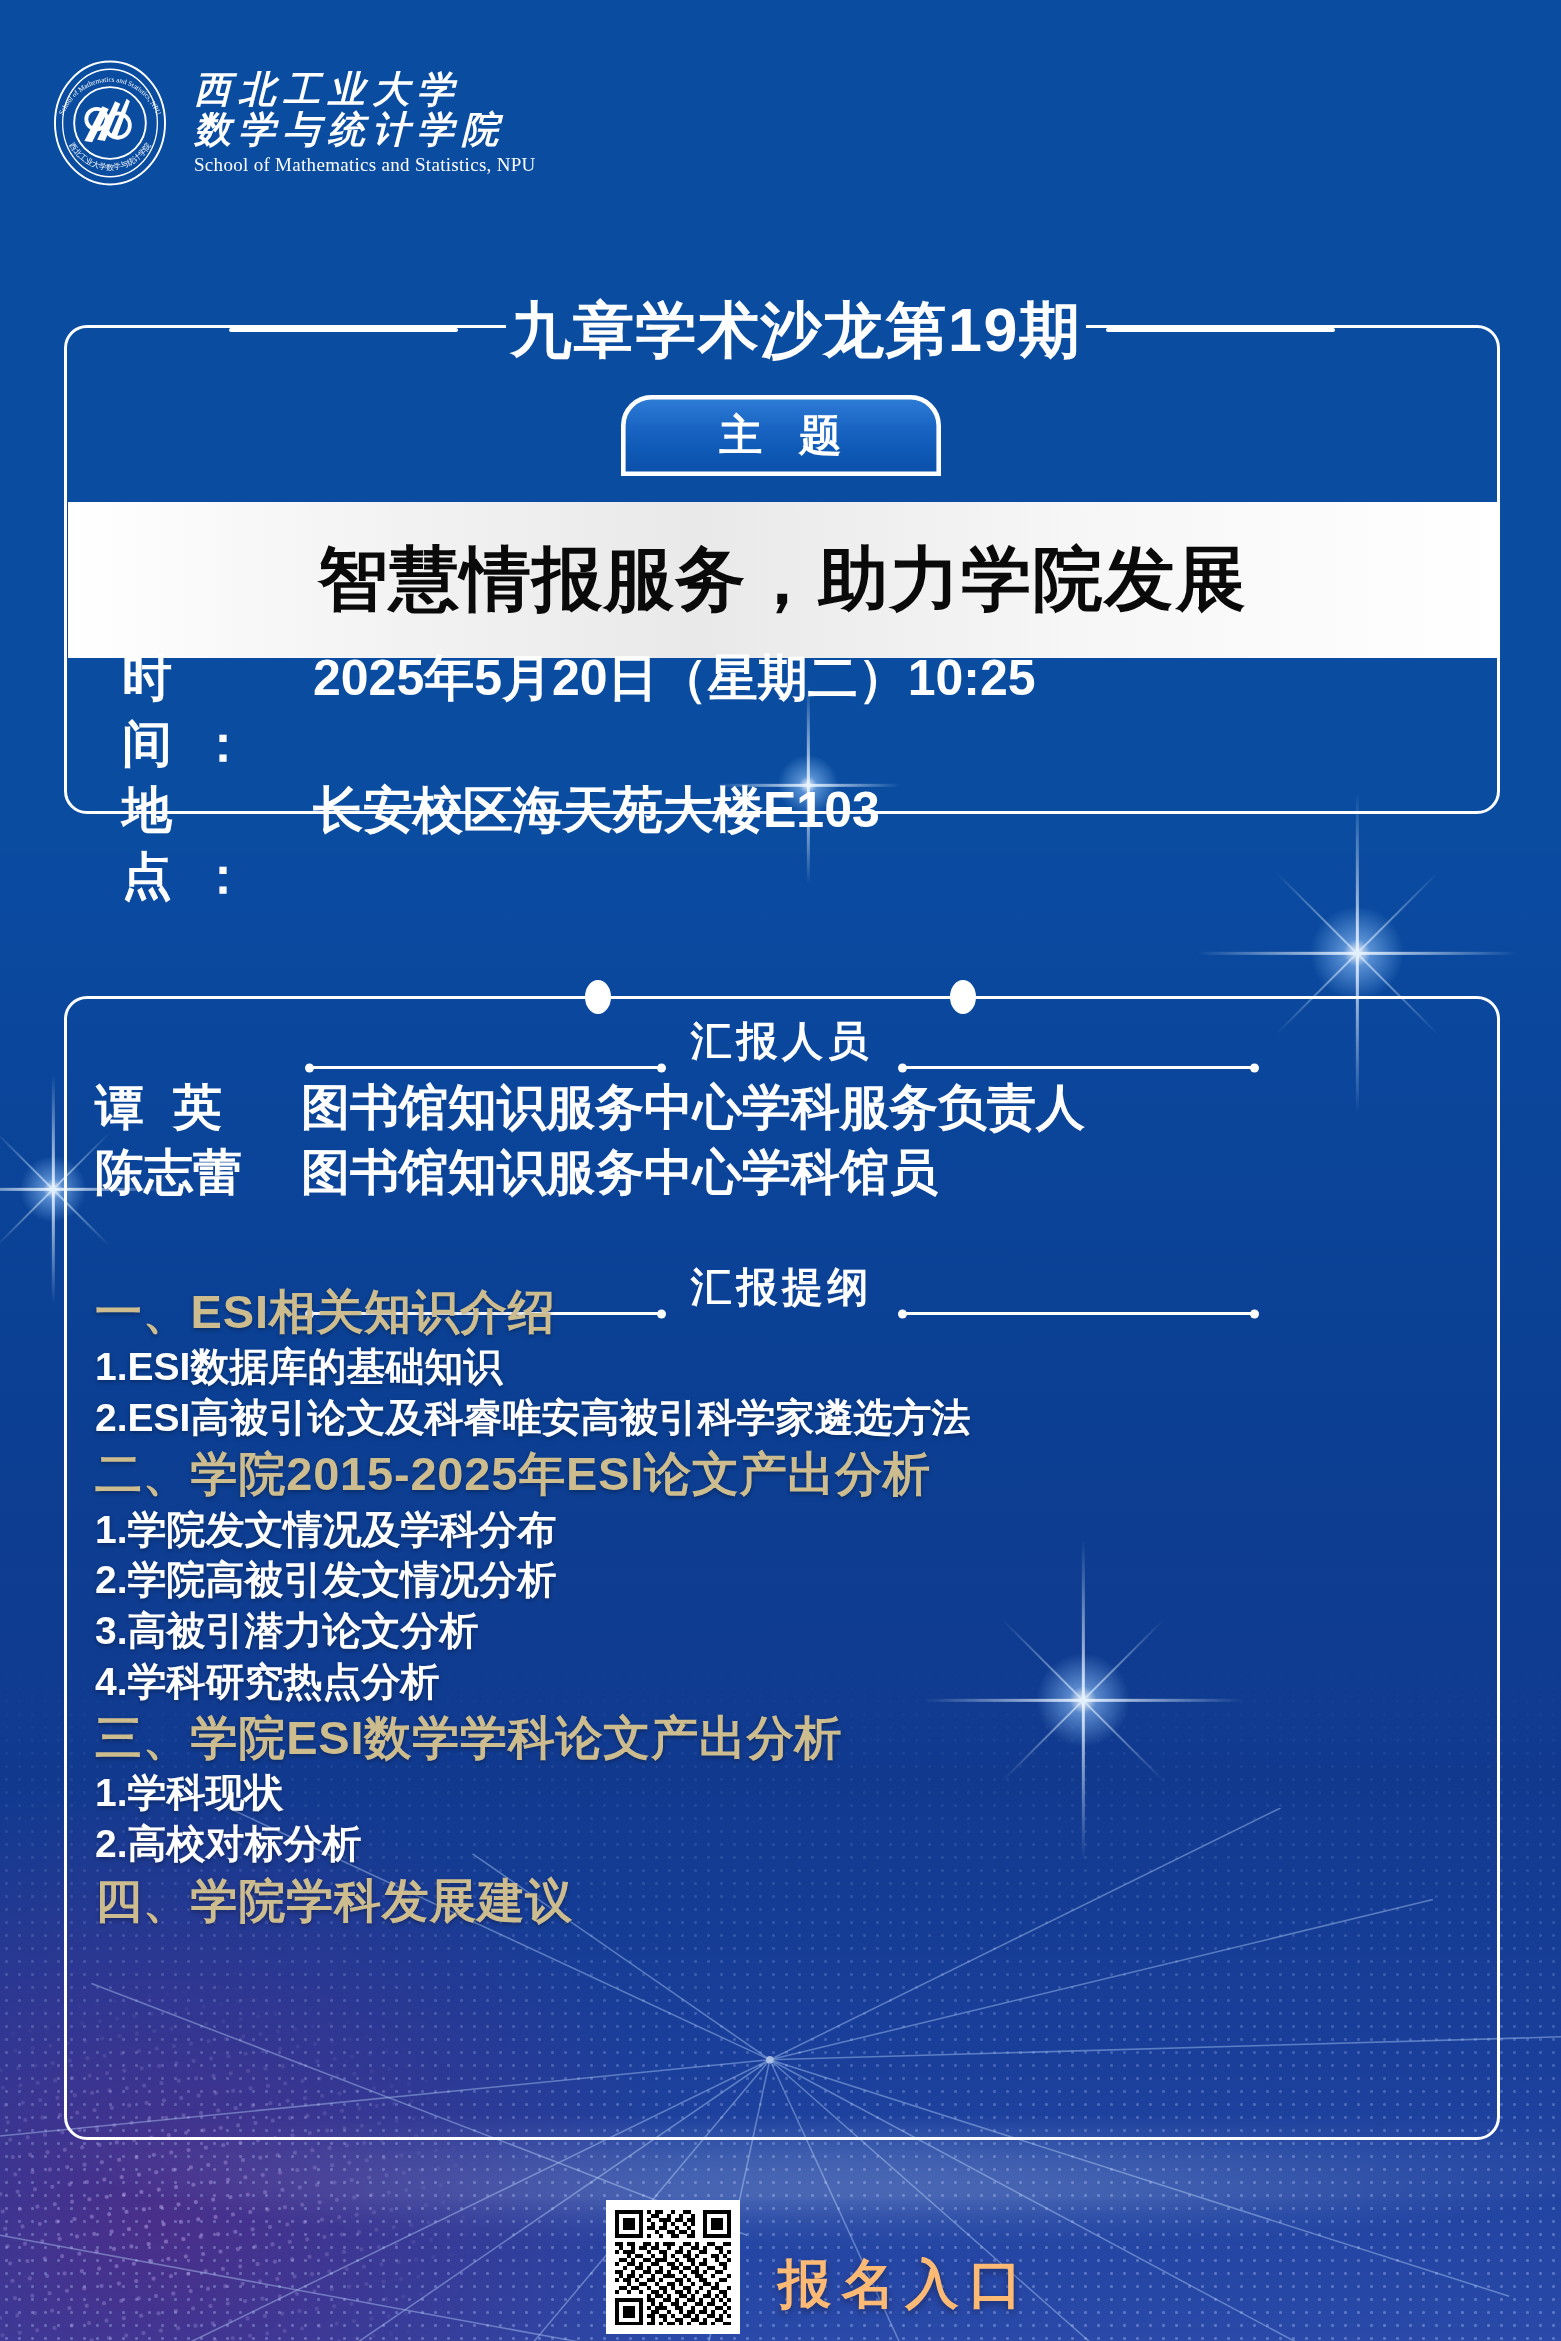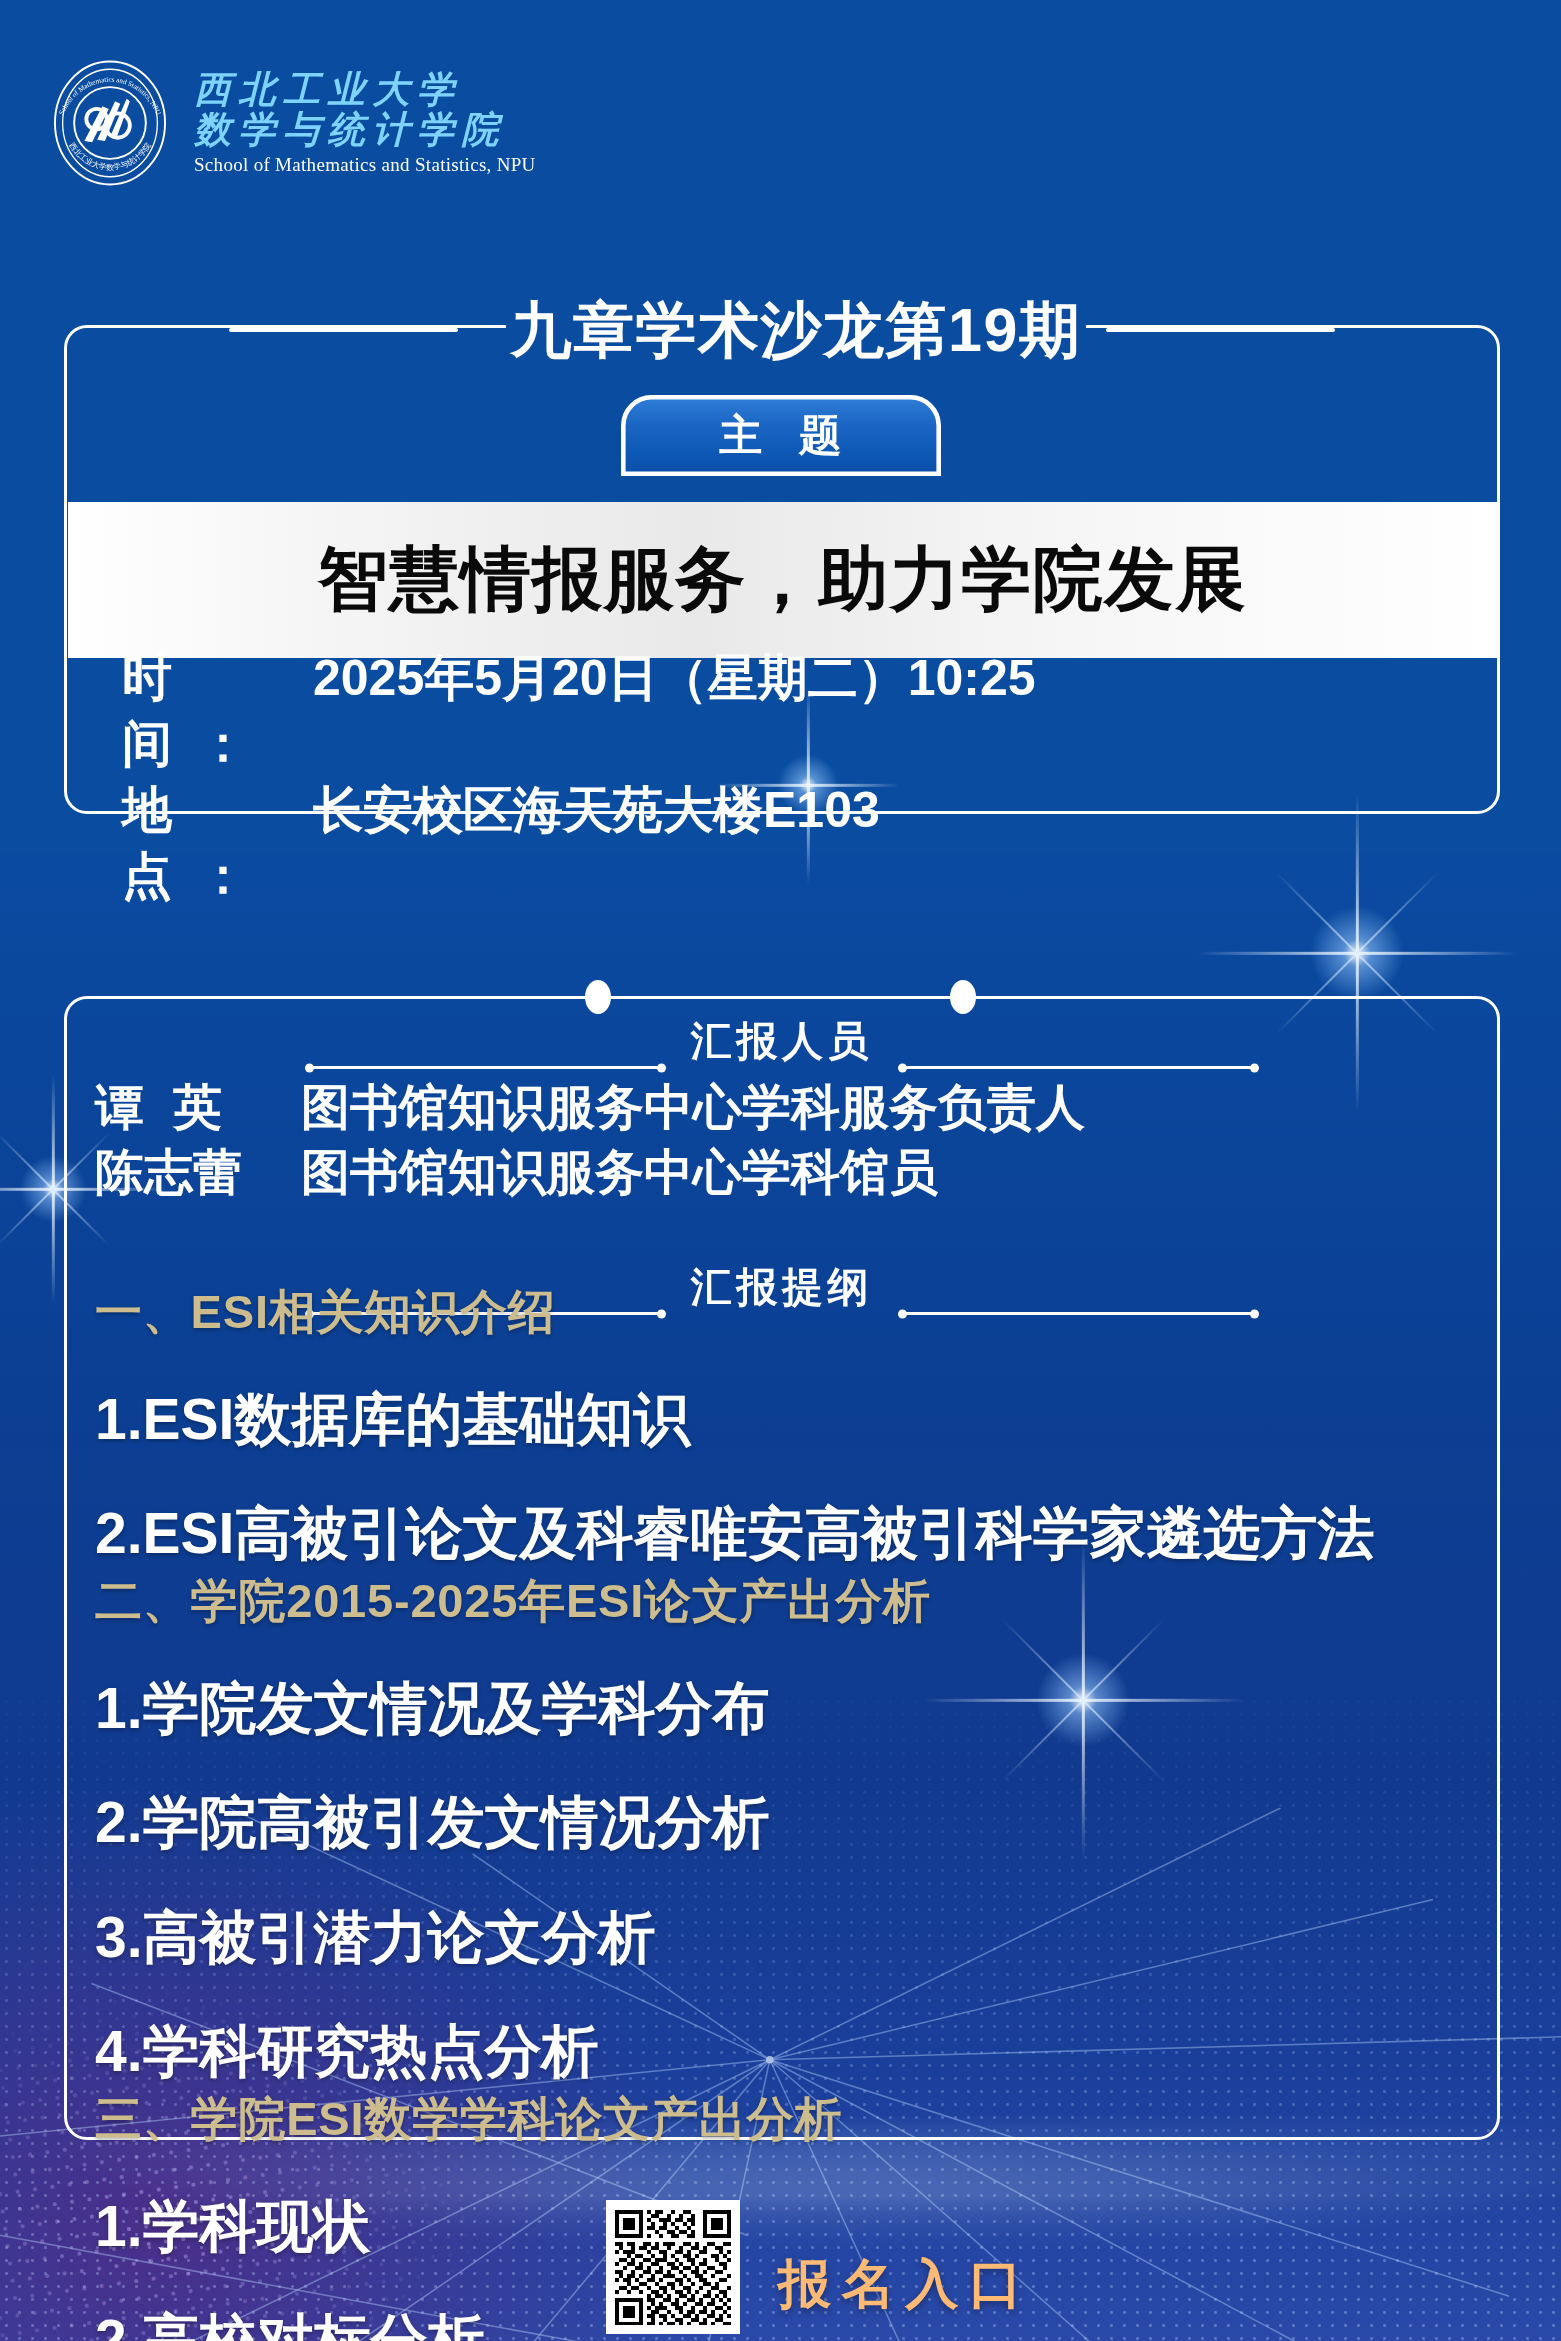--- a/index.html
+++ b/index.html
@@ -69,21 +69,21 @@
   .starbeam-d2{
     position:absolute;left:50%;top:50%;width:229px;height:1.5px;transform:translate(-50%,-50%) rotate(-45deg);
     background:linear-gradient(90deg, rgba(130,190,255,0) 0%, rgba(220,238,255,.7) 50%, rgba(130,190,255,0) 100%);
   }
 
   
   .header{position:absolute;left:46px;top:59px;display:flex;align-items:center;gap:20px;}
   .logo-mark{width:128px;height:128px;flex:0 0 auto;}
   .logo-text{display:flex;flex-direction:column;justify-content:center;}
   .logo-cn1,.logo-cn2{
-    color:#7dd3fc;font-family:"Liberation Serif","DejaVu Serif",serif;
+    color:#ffffff;font-family:"Liberation Serif","DejaVu Serif",serif;
     font-weight:700;font-style:italic;letter-spacing:7.6px;line-height:1.08;
   }
   .logo-cn1{font-size:37px;}
   .logo-cn2{font-size:37px;}
   .logo-en{
     color:#ffffff;font-family:"Liberation Serif","DejaVu Serif",serif;
     font-size:19px;letter-spacing:0.3px;margin-top:4.6px;
   }
 
   
@@ -168,21 +168,21 @@
   .sp-name{width:206px;flex:0 0 auto;}
   .sp-name.wide{letter-spacing:29px;}
   .sp-role{}
 
   .outline{position:absolute;left:95px;top:1281px;width:1433px;}
   .ol-item{
     font-weight:bold;line-height:1.30;white-space:nowrap;
     text-shadow:0 2.3px 4.6px rgba(0,0,0,.30);
   }
   .ol-item.major{color:#cdbd8e;font-size:47px;letter-spacing:0.8px;}
-  .ol-item.minor{color:#ffffff;font-size:57px;letter-spacing:0px;margin-top:40px;}
+  .ol-item.minor{color:#ffffff;font-size:39px;letter-spacing:0px;}
 
   
   .footer{position:absolute;left:0;bottom:0;width:1561px;height:152px;}
   .qr{
     position:absolute;left:606px;bottom:7.6px;width:134px;height:134px;background:#ffffff;
     padding:9.1px;box-sizing:border-box;
   }
   .qr svg{display:block;width:100%;height:100%;}
   .signup{
     position:absolute;left:778px;bottom:21.3px;

